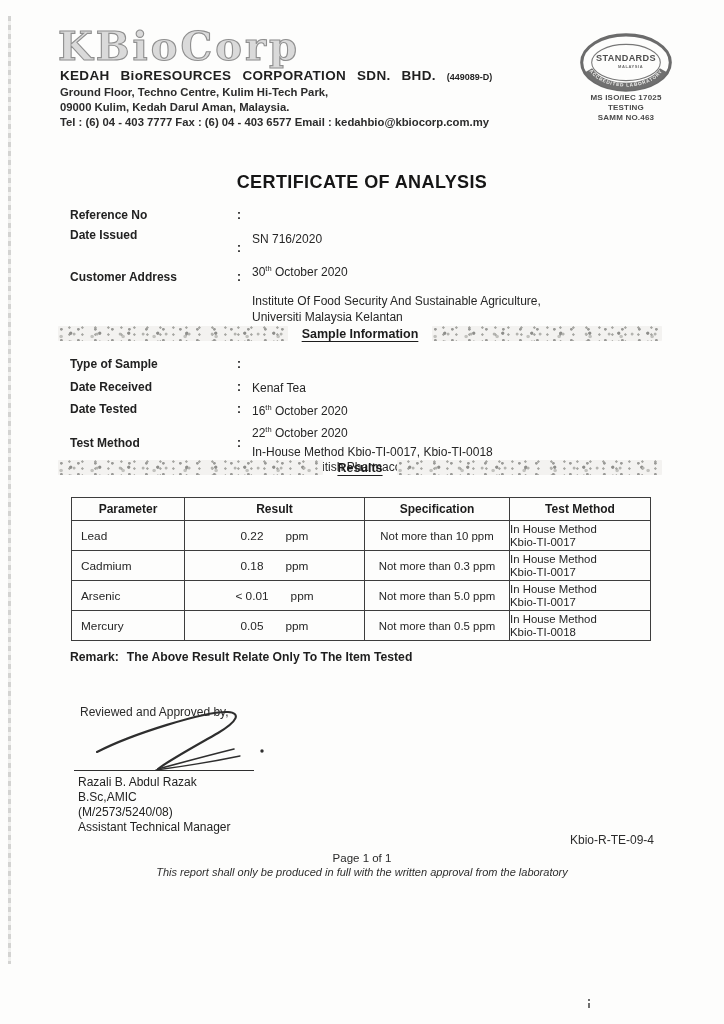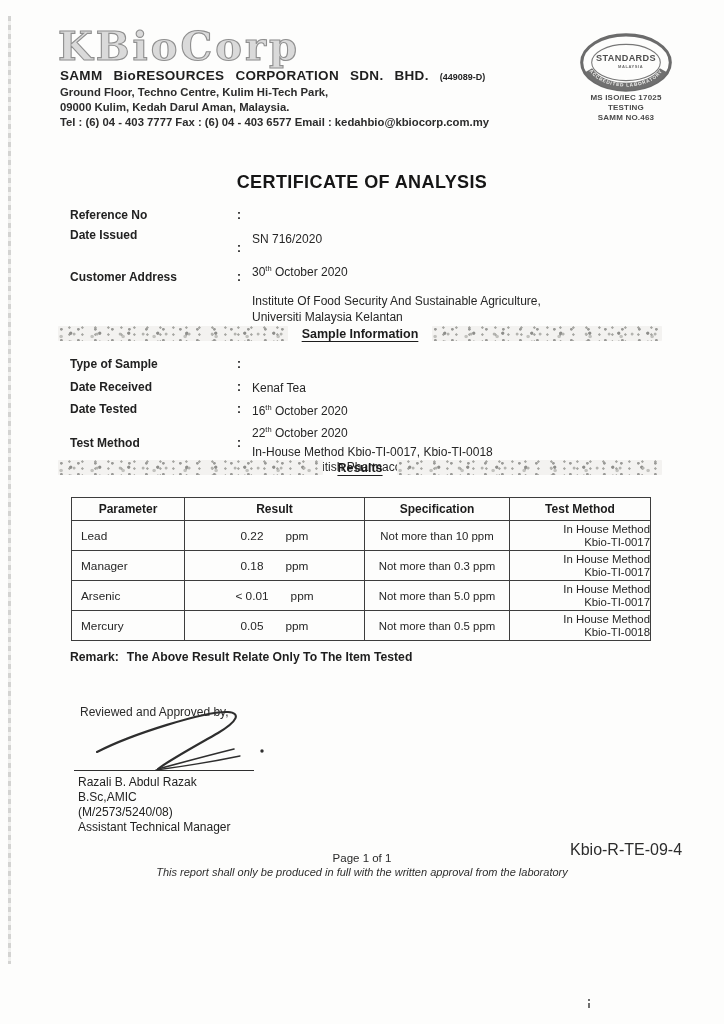--- a/index.html
+++ b/index.html
@@ -85,45 +85,45 @@
   }
   .results-table th{height:22px;font-size:12px;font-weight:bold;color:#1c1c1c;}
   .results-table td{height:29px;font-size:11.8px;color:#262626;}
   .col-param{width:113px;}
   .col-result{width:180px;}
   .col-spec{width:145px;}
   .col-method{width:141px;}
   td.cell-param{padding-left:9px;text-align:left;}
   td.cell-result .rwrap{display:flex;justify-content:center;gap:22px;}
   td.cell-spec{text-align:center;font-size:11.4px;}
-  td.cell-method{text-align:right;font-size:11.4px;line-height:13px;}
+  td.cell-method{text-align:left;font-size:11.4px;line-height:13px;}
   
   .remark{position:absolute;left:70px;top:650px;font-size:12.2px;font-weight:bold;color:#1e1e1e;}
   .remark .remark-text{margin-left:8px;}
   .approved-label{position:absolute;left:80px;top:705px;font-size:12px;color:#2a2a2a;}
   .signature{position:absolute;left:70px;top:706px;}
   .sig-line{position:absolute;left:74px;top:770px;width:180px;border-top:1.6px solid #2f2f2f;}
   .signatory{position:absolute;left:78px;top:775px;font-size:12px;line-height:15px;color:#232323;}
-  .doc-code{position:absolute;left:570px;top:833px;font-size:16px;color:#2c2c2c;white-space:nowrap;margin-top:8px;}
+  .doc-code{position:absolute;left:570px;top:833px;font-size:12px;color:#2c2c2c;white-space:nowrap;}
   
   .page-num{position:absolute;left:0;top:852px;width:724px;text-align:center;font-size:11.5px;color:#2a2a2a;}
   .disclaimer{position:absolute;left:0;top:866px;width:724px;text-align:center;font-size:11px;font-style:italic;color:#2e2e2e;}
   
   .artifact{position:absolute;left:588px;top:1003px;width:2px;height:5px;background:#6f6f6f;}
   .artifact::before{content:"";position:absolute;left:0;top:-4px;width:2px;height:2px;background:#6f6f6f;}
 </style>
 </head>
 <body>
 
 <div class="page">
   <div class="scan-edge"></div>
 
   <div class="logo">KBioCorp</div>
   <div class="company-name">
-    <span>SAMM BioRESOURCES CORPORATION SDN. BHD.</span>
+    <span>KEDAH BioRESOURCES CORPORATION SDN. BHD.</span>
     <span class="company-reg">(449089-D)</span>
   </div>
   <div class="hdr-line addr1">Ground Floor, Techno Centre, Kulim Hi-Tech Park,</div>
   <div class="hdr-line addr2">09000 Kulim, Kedah Darul Aman, Malaysia.</div>
   <div class="hdr-line contact">Tel :  (6) 04 - 403 7777   Fax : (6) 04 - 403 6577   Email : kedahbio@kbiocorp.com.my</div>
 
   <div class="stamp">
     <svg width="96" height="61" viewBox="0 0 100 64">
       <ellipse cx="50" cy="32" rx="46.5" ry="29" fill="none" stroke="#6b6b6b" stroke-width="3.2"></ellipse>
       <ellipse cx="50" cy="32" rx="36" ry="19" fill="none" stroke="#777" stroke-width="1.1"></ellipse>
@@ -209,21 +209,21 @@
               <span>ppm</span>
             </div>
           </td>
         <td class="cell-spec">Not more than 10 ppm</td>
         <td class="cell-method">
             <div>In House Method</div>
             <div>Kbio-TI-0017</div>
           </td>
       </tr>
       <tr>
-        <td class="cell-param">Manager</td>
+        <td class="cell-param">Cadmium</td>
         <td class="cell-result">
             <div class="rwrap">
               <span>0.18</span>
               <span>ppm</span>
             </div>
           </td>
         <td class="cell-spec">Not more than 0.3 ppm</td>
         <td class="cell-method">
             <div>In House Method</div>
             <div>Kbio-TI-0017</div>

